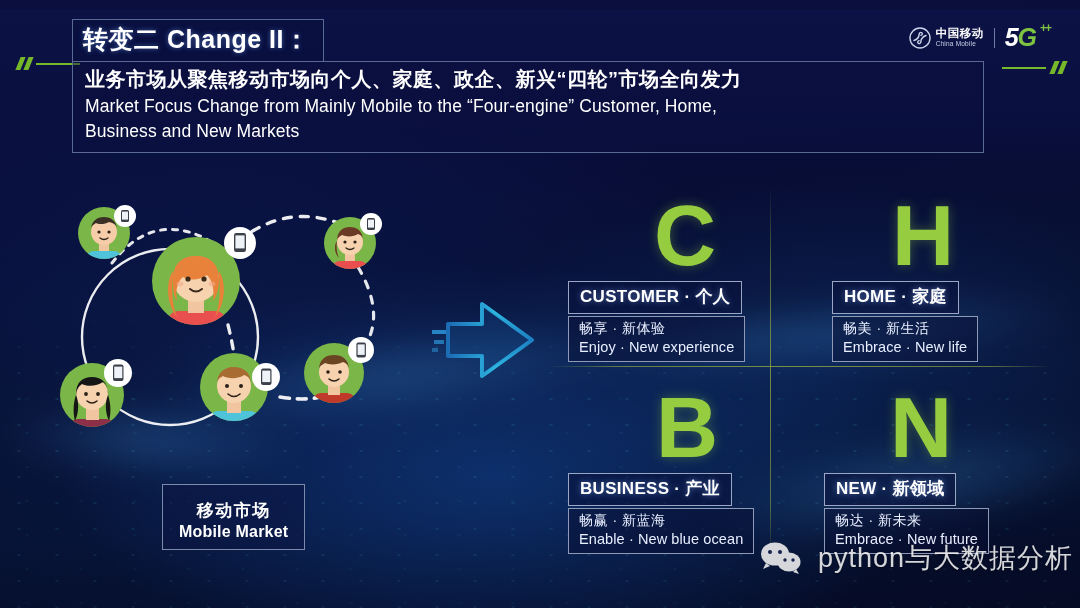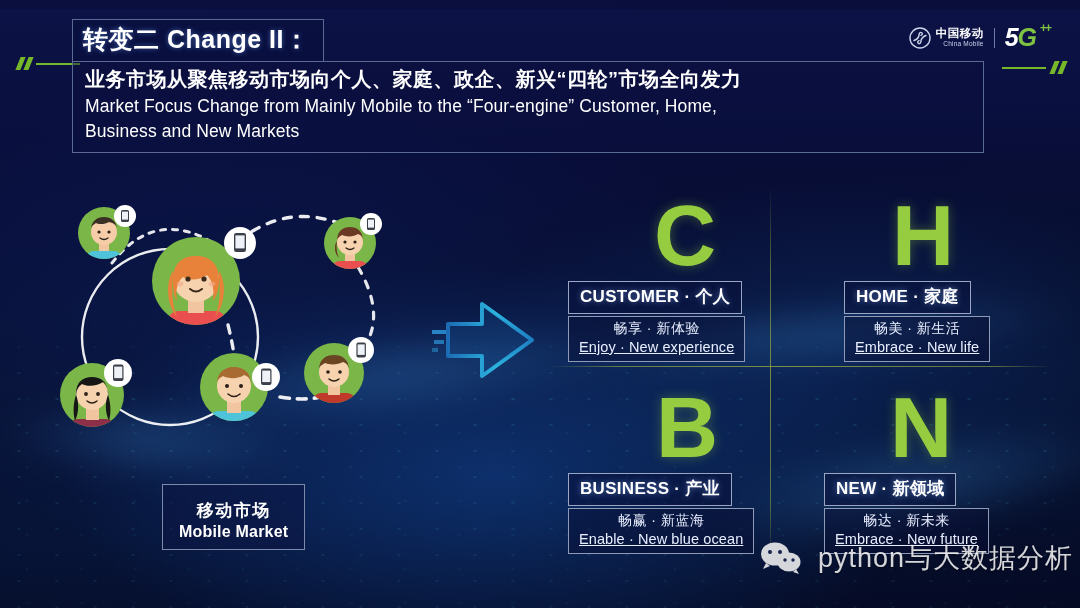--- a/index.html
+++ b/index.html
@@ -65,21 +65,21 @@
     letter-spacing:.5px;white-space:nowrap;
   }
   .subbox .en{
     font-size:17.5px;font-weight:normal;color:#ffffff;line-height:1.38;
     letter-spacing:.1px;margin-top:1px;
   }
 
   
   .logo{position:absolute;right:44px;top:14px;display:flex;align-items:center;gap:10px;}
   .cmlogo{display:flex;align-items:center;gap:5px;}
-  .cmtext{line-height:1;text-align:right;}
+  .cmtext{line-height:1;}
   .cmtext .cn{font-size:11.5px;font-weight:bold;color:#ffffff;letter-spacing:.5px;}
   .cmtext .en{font-size:6.5px;color:#c8d4ea;letter-spacing:.2px;margin-top:1px;}
   .logodiv{width:1px;height:20px;background:#6d7da4;}
   .fiveg{position:relative;font-size:25px;font-weight:bold;color:#ffffff;font-style:italic;letter-spacing:-1px;}
   .fiveg .g{color:#7ec242;}
   .fiveg .plus{
     position:absolute;right:-14px;top:-2px;font-size:12px;font-style:normal;
     color:#7ec242;letter-spacing:-2px;font-weight:bold;
   }
 
@@ -114,33 +114,33 @@
   .labelbox{
     display:inline-block;border:1px solid #9aa6c4;background:rgba(10,16,58,.55);
     padding:3px 11px 5px 11px;white-space:nowrap;
   }
   .labelbox .lb{
     font-size:17px;font-weight:bold;color:#ffffff;letter-spacing:.3px;
     text-shadow:0 0 6px rgba(140,180,255,.55);
   }
   .descbox{
     display:inline-block;border:1px solid #8e9ab8;background:rgba(8,14,52,.45);
-    padding:3px 10px 5px 10px;text-align:center;white-space:nowrap;margin-top:2px;
+    padding:3px 10px 5px 10px;text-align:left;white-space:nowrap;margin-top:2px;
   }
   .descbox .dcn{font-size:14px;color:#e8eeff;line-height:1.25;letter-spacing:.5px;}
-  .descbox .den{font-size:14.5px;color:#e8eeff;line-height:1.3;letter-spacing:.1px;text-decoration:underline;}
+  .descbox .den{font-size:14.5px;color:#e8eeff;line-height:1.3;letter-spacing:.1px;}
 
   .q-c{left:568px;top:196px;width:224px;}
   .q-h{left:800px;top:196px;width:224px;}
   .q-b{left:568px;top:388px;width:224px;}
   .q-n{left:800px;top:388px;width:224px;}
   .q-c .bigletter,.q-b .bigletter{margin-left:10px;}
   .q-h .bigletter,.q-n .bigletter{margin-left:22px;}
   .q-c .boxes{margin-top:6px;}
-  .q-h .boxes{margin-top:6px;margin-left:44px;}
+  .q-h .boxes{margin-top:6px;margin-left:32px;}
   .q-b .boxes{margin-top:6px;}
   .q-n .boxes{margin-top:6px;margin-left:24px;}
   .q-b .bigletter{margin-left:14px;}
   .q-n .bigletter{margin-left:18px;}
 
   
   .watermark{
     position:absolute;left:760px;top:540px;display:flex;align-items:center;gap:16px;
     opacity:.88;pointer-events:none;
   }

